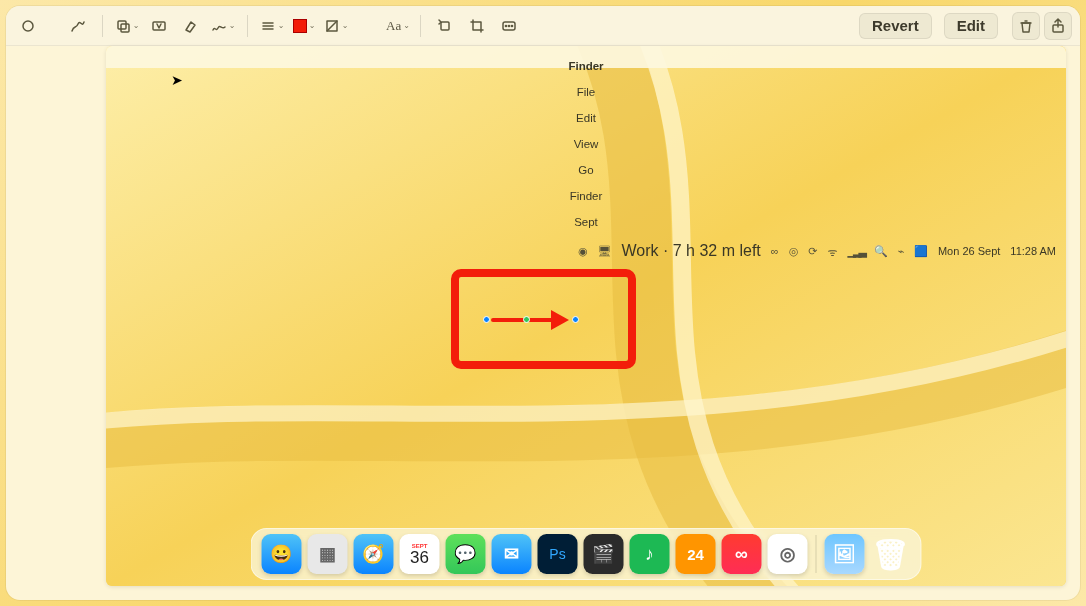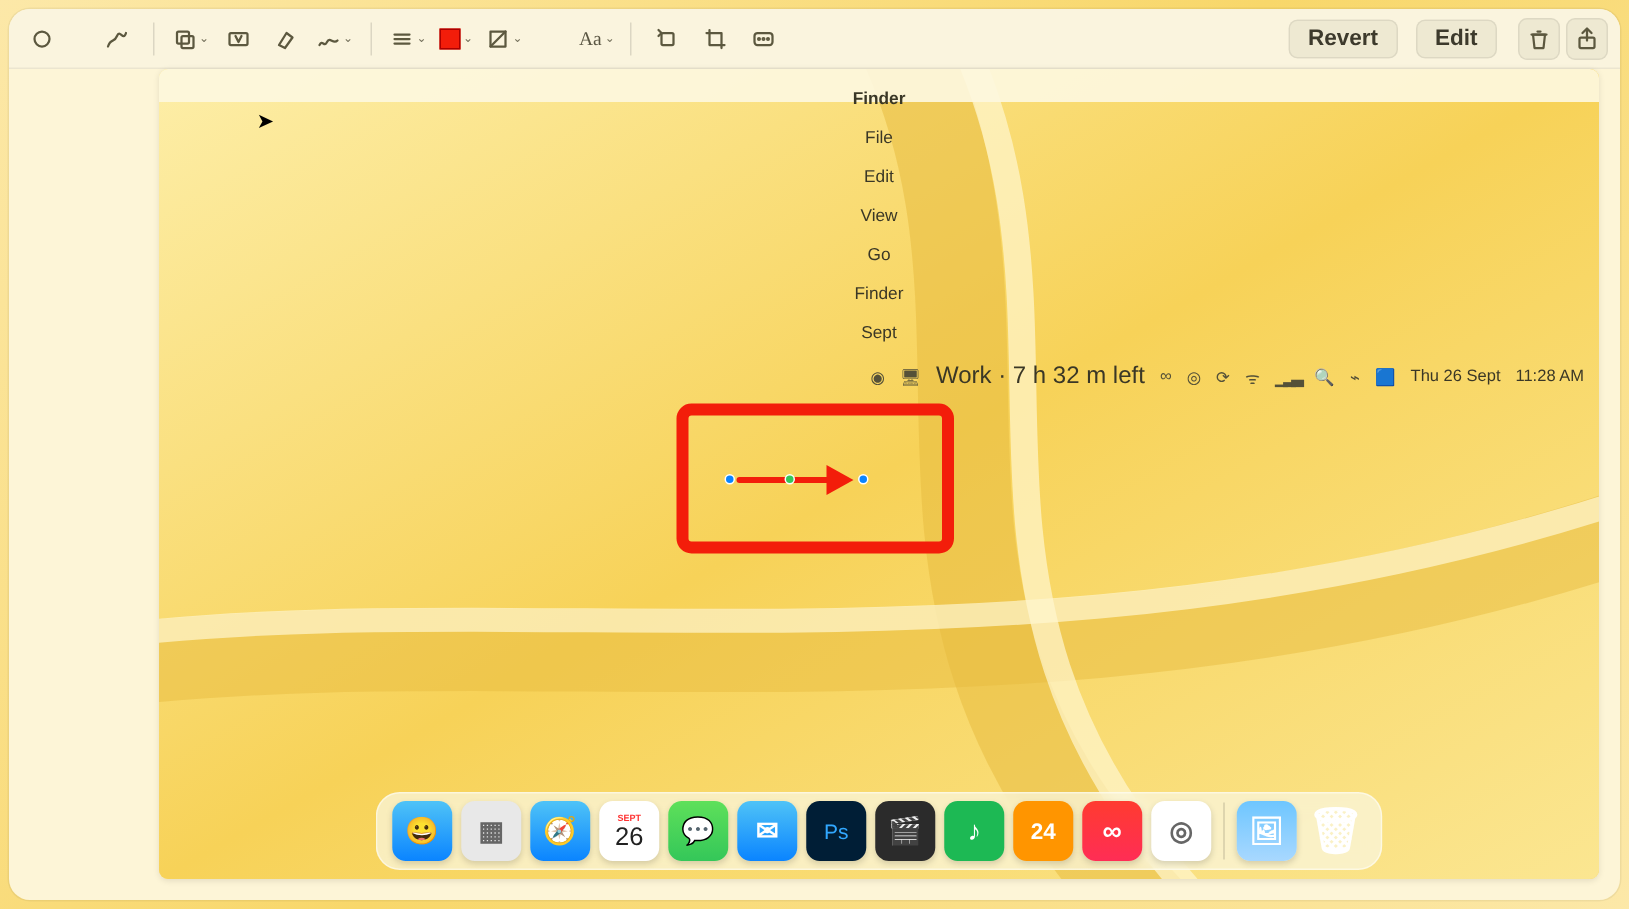--- a/index.html
+++ b/index.html
@@ -268,21 +268,21 @@
            <span class="status-icon">🖥</span>
            <span style="font-size:16px;">Work · 7 h 32 m left</span>
            <span class="status-icon">∞</span>
            <span class="status-icon">◎</span>
            <span class="status-icon">⟳</span>
            <span class="status-icon">ᯤ</span>
            <span class="status-icon" style="letter-spacing:-3px;">▁▂▃</span>
            <span class="status-icon">🔍</span>
            <span class="status-icon">⌁</span>
            <span class="status-icon">🟦</span>
-           <span style="font-size:11px;">Thu 26 Sept</span>
+           <span style="font-size:11px;">Mon 26 Sept</span>
            <span style="font-size:11px;">11:28 AM</span>
         </div>
      </div>
 
      <div class="cursor">➤</div>
 
      <div class="highlight"></div>
 
      <div class="arrow-shape">
         <div class="arrow-line"></div>
@@ -292,21 +292,21 @@
         <div class="handle blue" style="right:2px;top:-2px;"></div>
      </div>
 
      <div class="dock" id="dock">
         <div class="dock-icon" style="background: linear-gradient(rgb(79, 195, 247), rgb(10, 132, 255));">😀</div>
         <div class="dock-icon" style="background: rgb(232, 232, 232); color: rgb(102, 102, 102);">▦</div>
         <div class="dock-icon" style="background: linear-gradient(rgb(79, 195, 247), rgb(10, 132, 255));">🧭</div>
         <div class="dock-icon" style="background: rgb(255, 255, 255);">
           <div style="display:flex;flex-direction:column;align-items:center;line-height:1">
             <div style="font-size:6px;color:#f33;font-weight:700">SEPT</div>
-            <div style="font-size:17px;color:#222;font-weight:400">26</div>
+            <div style="font-size:17px;color:#222;font-weight:400">36</div>
           </div>
         </div>
         <div class="dock-icon" style="background: linear-gradient(rgb(94, 224, 90), rgb(52, 199, 89));">💬</div>
         <div class="dock-icon" style="background: linear-gradient(rgb(79, 195, 247), rgb(10, 132, 255));">✉︎</div>
         <div class="dock-icon" style="background: rgb(0, 30, 54);">
           <span style="color:#31a8ff;font-size:14px;font-weight:400">Ps</span>
         </div>
         <div class="dock-icon" style="background: rgb(43, 43, 43);">🎬</div>
         <div class="dock-icon" style="background: rgb(29, 185, 84);">♪</div>
         <div class="dock-icon" style="background: rgb(255, 149, 0); font-size: 15px;">24</div>

